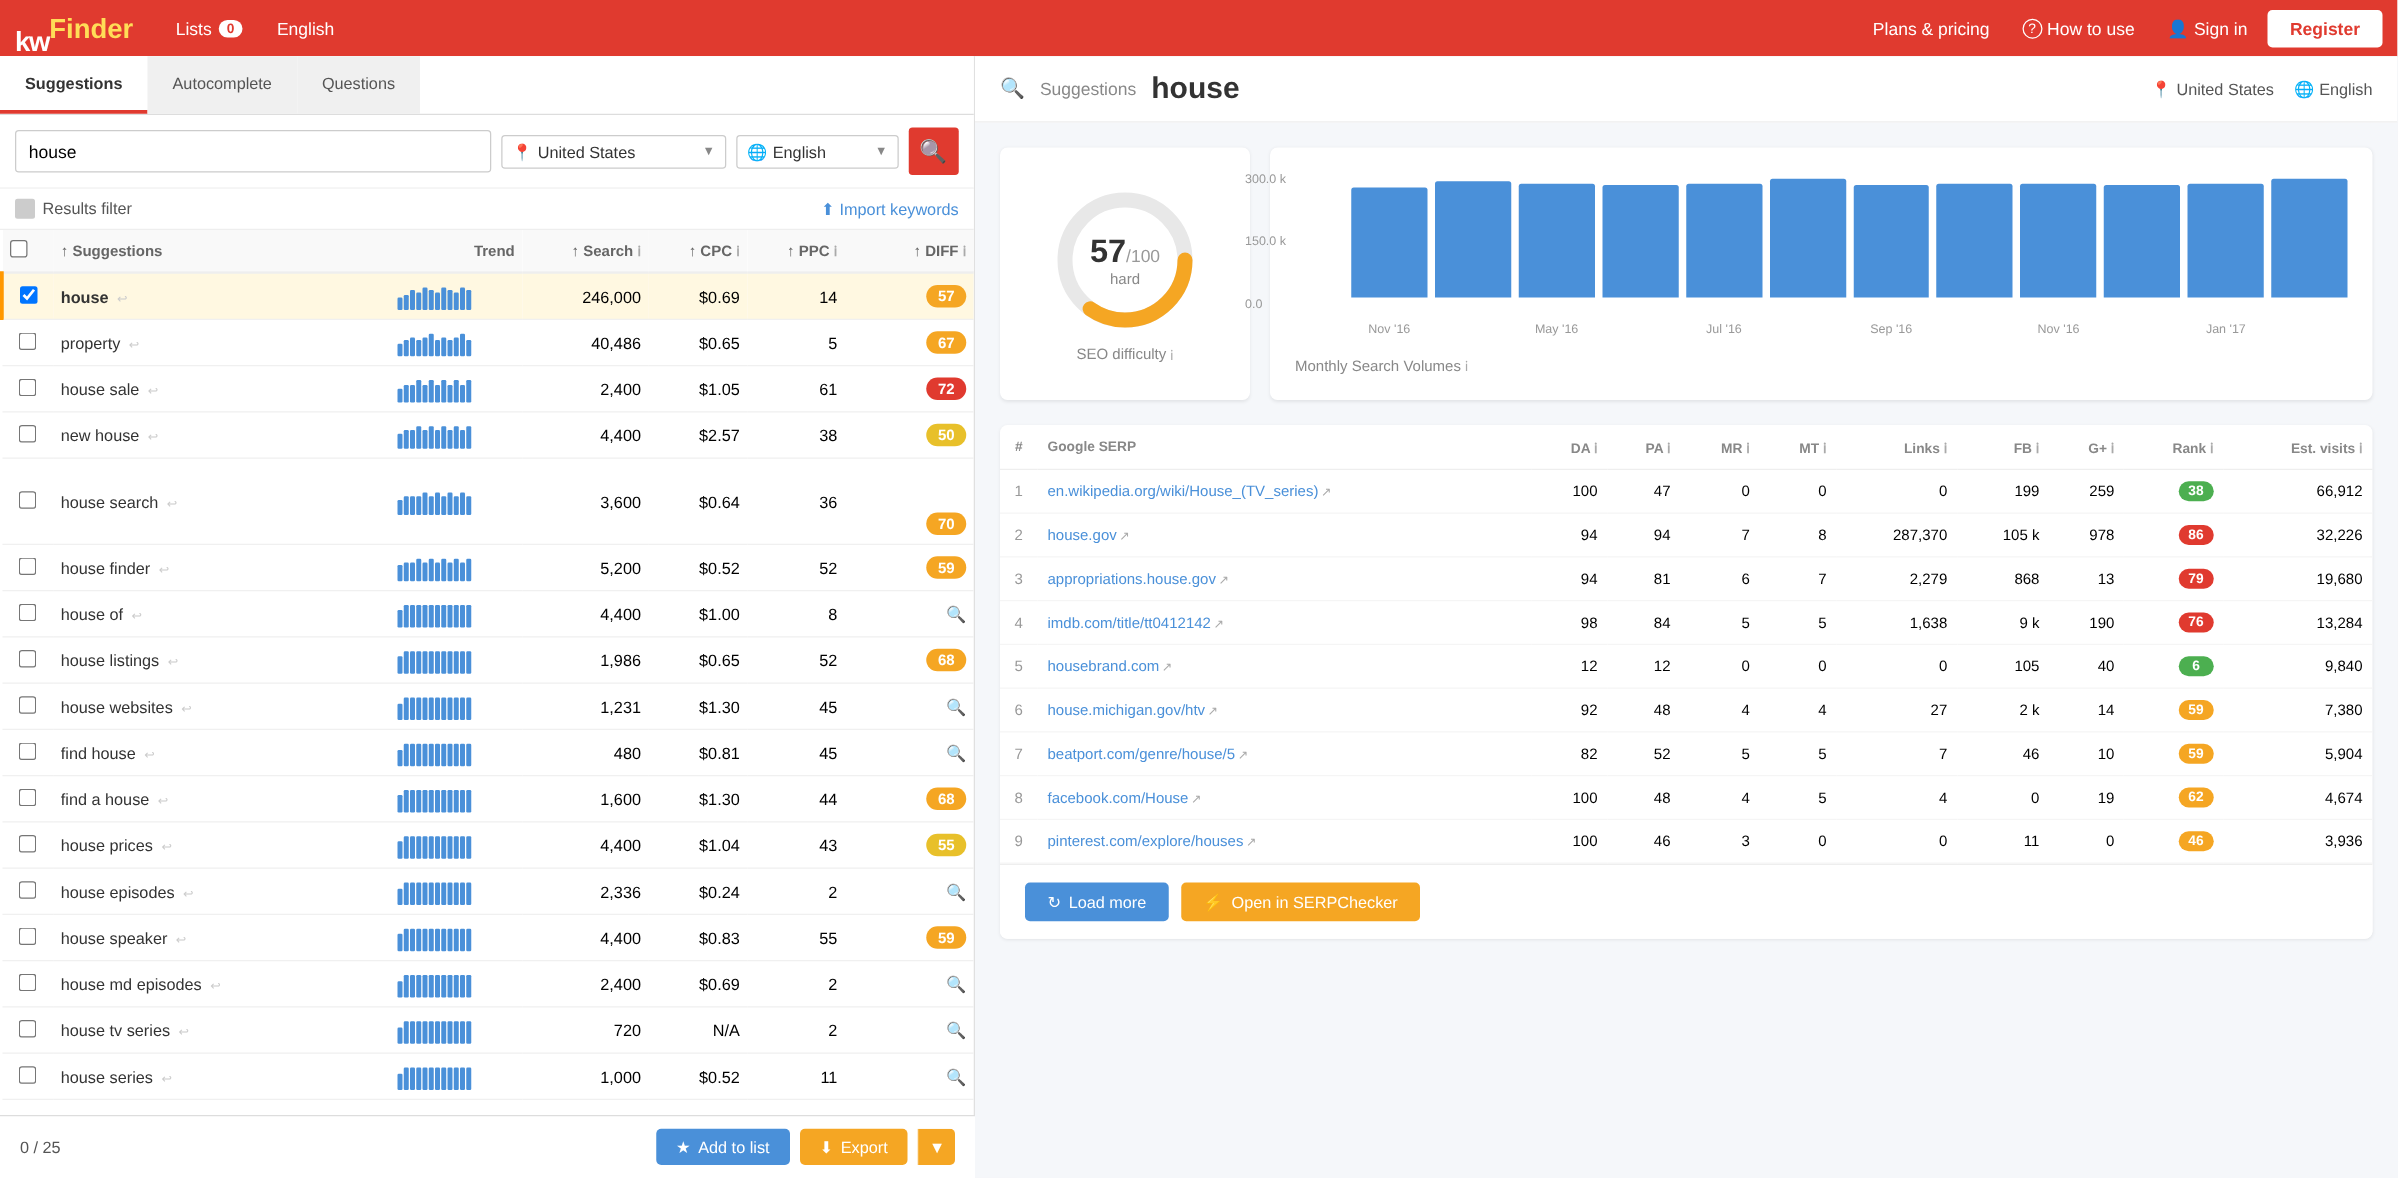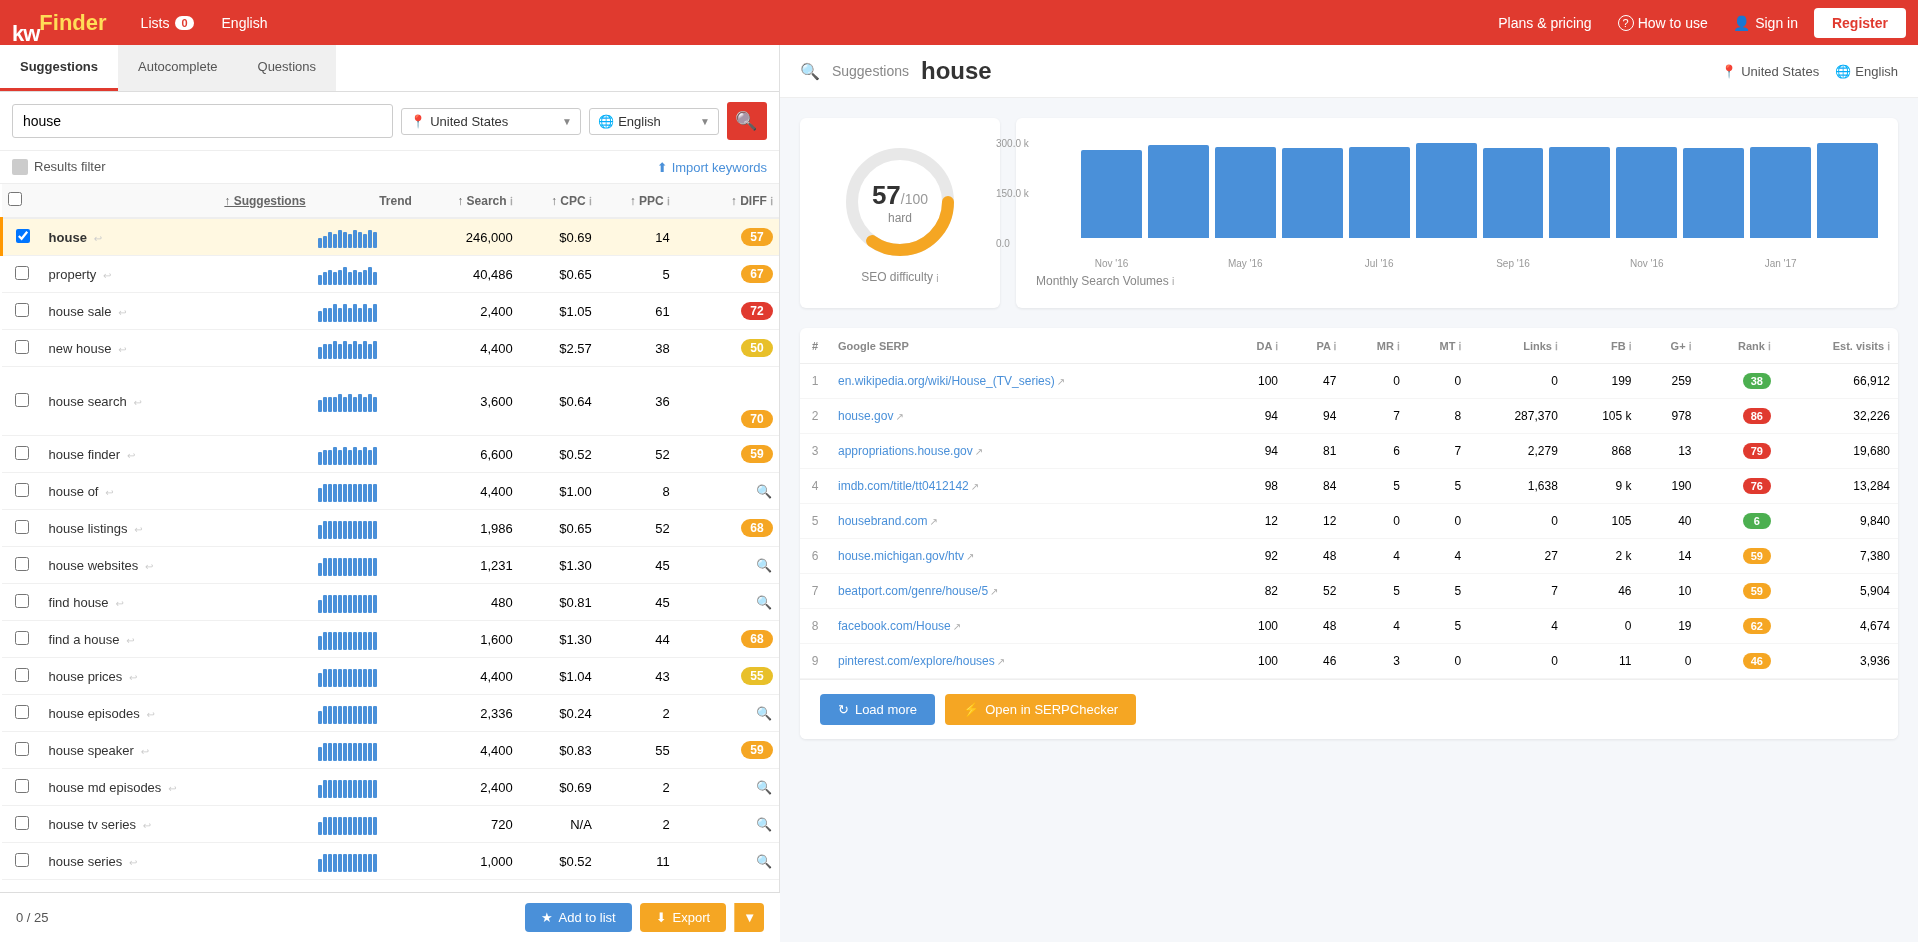--- a/index.html
+++ b/index.html
@@ -125,21 +125,21 @@
     .metrics-row { display: flex; gap: 0; padding: 20px; }
 
     
     .donut-wrap { background: white; border-radius: 6px; padding: 20px; min-width: 200px; display: flex; flex-direction: column; align-items: center; justify-content: center; box-shadow: 0 1px 3px rgba(0,0,0,0.08); }
     .donut-container { position: relative; width: 120px; height: 120px; }
     .donut-label { position: absolute; top: 50%; left: 50%; transform: translate(-50%,-50%); text-align: center; }
     .donut-title { font-size: 12px; color: #888; margin-top: 8px; display: flex; align-items: center; gap: 3px; }
 
     
     .chart-wrap { background: white; border-radius: 6px; padding: 20px; flex: 1; box-shadow: 0 1px 3px rgba(0,0,0,0.08); margin-left: 16px; }
-    .chart-title { font-size: 12px; color: #888; margin-top: 4px; display: flex; align-items: center; gap: 3px; }
+    .chart-title { font-size: 12px; color: #888; margin-top: 16px; display: flex; align-items: center; gap: 3px; }
     .bar-chart { display: flex; align-items: flex-end; gap: 6px; height: 120px; padding-bottom: 20px; position: relative; }
     .bar-chart-bar { flex: 1; background: #4a90d9; border-radius: 2px 2px 0 0; min-width: 30px; }
     .bar-chart-labels { display: flex; gap: 6px; font-size: 10px; color: #999; }
     .bar-chart-labels span { flex: 1; text-align: center; }
     .y-labels { position: absolute; left: -40px; top: 0; bottom: 20px; display: flex; flex-direction: column; justify-content: space-between; font-size: 10px; color: #999; }
     .chart-inner { position: relative; padding-left: 45px; }
 
     
     .serp-section { background: white; margin: 0 20px 20px; border-radius: 6px; box-shadow: 0 1px 3px rgba(0,0,0,0.08); }
     .serp-table { width: 100%; border-collapse: collapse; }
@@ -253,21 +253,21 @@
         <span>⬆</span>
         <span>Import keywords</span>
       </div>
     </div>
 
     <div class="kw-table">
       <table>
         <thead>
           <tr>
             <th><input type="checkbox" class="kw-checkbox" style=""></th>
-            <th style="text-align:right;text-decoration:underline;">↑ Suggestions</th>
+            <th style="text-align:left;">↑ Suggestions</th>
             <th>Trend</th>
             <th>↑ Search <span class="info-icon">ℹ</span></th>
             <th>↑ CPC <span class="info-icon">ℹ</span></th>
             <th>↑ PPC <span class="info-icon">ℹ</span></th>
             <th>↑ DIFF <span class="info-icon">ℹ</span></th>
           </tr>
         </thead>
         <tbody id="kw-tbody">
         <tr class="selected">
               <td><input type="checkbox" class="kw-checkbox" checked="" style=""></td>
@@ -401,21 +401,21 @@
                   <div class="trend-bar" style="height: 15.4286px;"></div>
                   <div class="trend-bar" style="height: 18px;"></div>
                   <div class="trend-bar" style="height: 15.4286px;"></div>
                   <div class="trend-bar" style="height: 18px;"></div>
                   <div class="trend-bar" style="height: 15.4286px;"></div>
                   <div class="trend-bar" style="height: 18px;"></div>
                   <div class="trend-bar" style="height: 15.4286px;"></div>
                   <div class="trend-bar" style="height: 18px;"></div>
                 </div>
               </td>
-              <td>6,600</td>
+              <td>5,200</td>
               <td>$0.52</td>
               <td>52</td>
               <td style="text-align: right;"><span class="diff-badge" style="background: rgb(245, 166, 35);">59</span></td>
             </tr>
             <tr>
               <td><input type="checkbox" class="kw-checkbox" style=""></td>
               <td><span class="kw-name">house of</span><span class="arrow-icon" style="color: rgb(204, 204, 204); font-size: 10px;"> ↩</span></td>
               <td>
                 <div class="trend-bars">
                   <div class="trend-bar" style="height: 14.4px;"></div>

